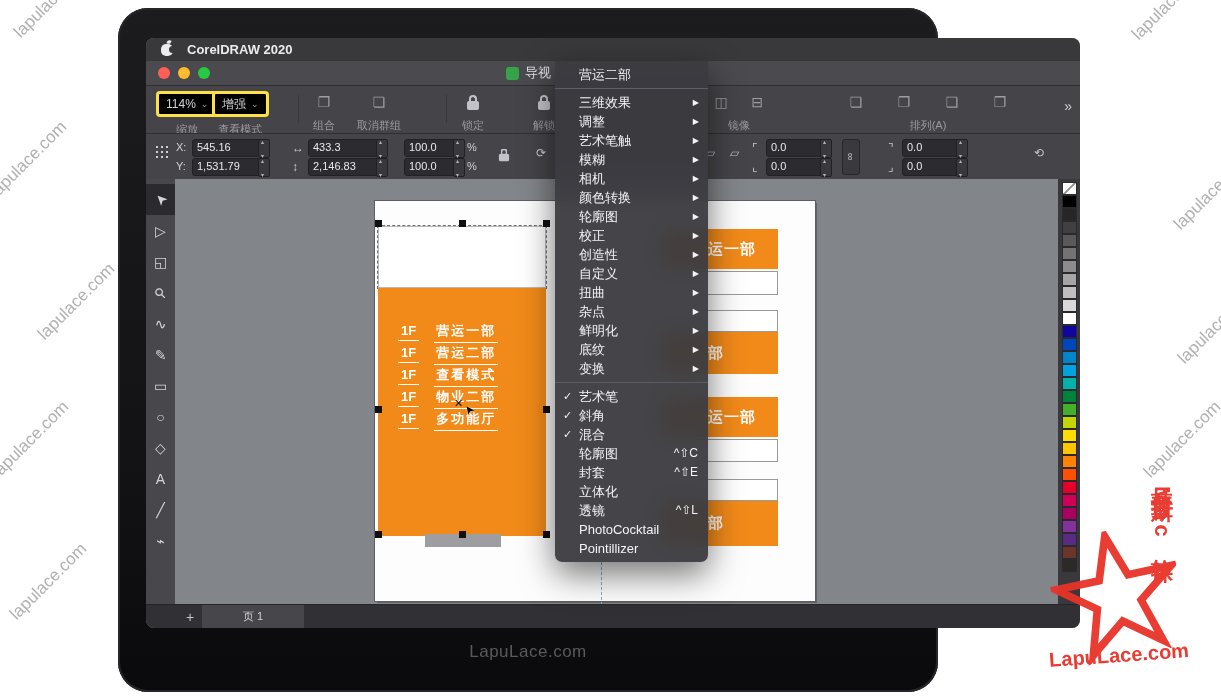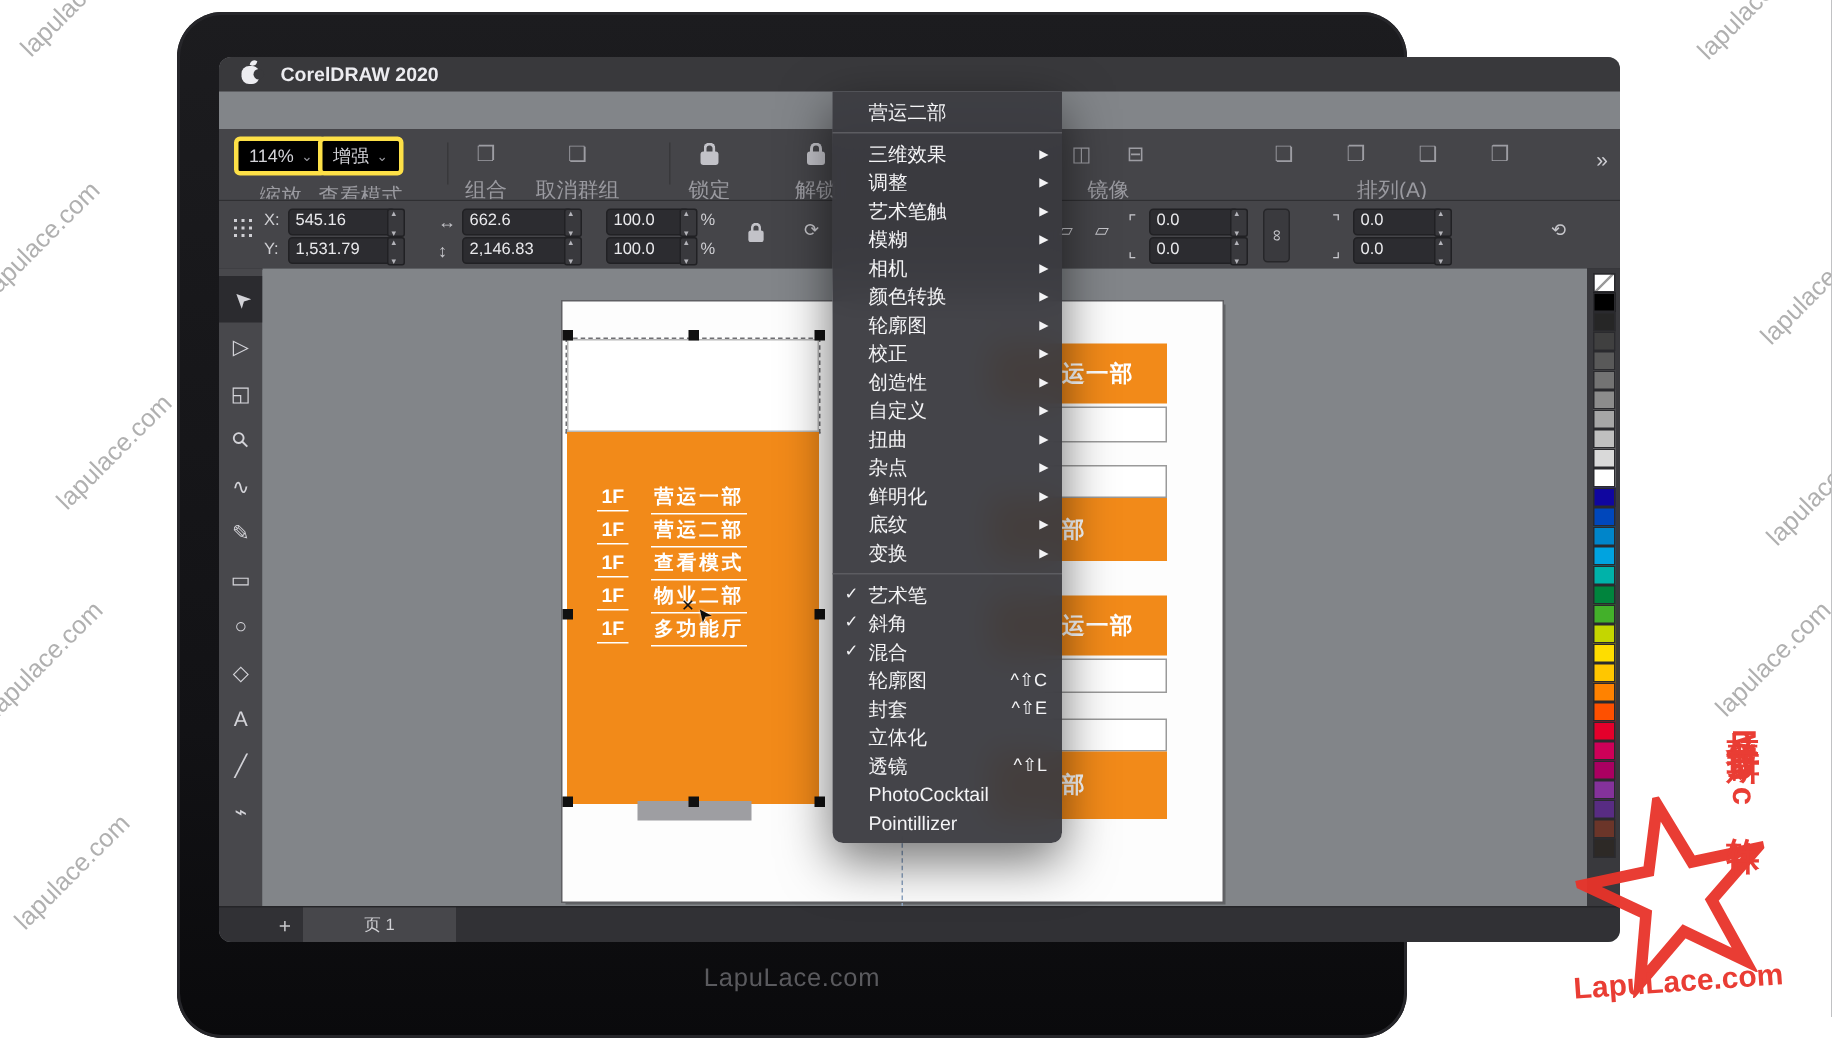--- a/index.html
+++ b/index.html
@@ -45,21 +45,21 @@
   .doc-icon{width:13px;height:13px;background:#36a24a;border-radius:3px;}
 
   
   .toolbar{position:absolute;left:0;top:48px;width:100%;height:47px;background:#454549;}
   .tb-group{position:absolute;top:5px;display:flex;flex-direction:column;align-items:center;}
   .tb-cols{display:flex;align-items:flex-start;}
   .tb-col{display:flex;flex-direction:column;align-items:center;}
   .tb-btn{height:20px;background:#000000;border:3px solid #fde047;border-radius:4px;color:#d3d3d8;
           font-size:12px;display:flex;align-items:center;justify-content:center;padding:0 7px;gap:5px;}
   .caret{font-size:9px;color:#9a9aa0;}
-  .tb-label{font-size:14px;color:#9a9aa0;margin-top:5px;white-space:nowrap;}
+  .tb-label{font-size:11px;color:#9a9aa0;margin-top:5px;white-space:nowrap;}
   .tb-icon-btn{width:30px;height:22px;display:flex;align-items:center;justify-content:center;
                color:#9d9da3;font-size:14px;}
   .tb-sep{position:absolute;top:9px;width:1px;height:28px;background:#38383b;}
   .tb-overflow{position:absolute;right:8px;top:12px;color:#cfcfd4;font-size:14px;}
   .lock-icon{position:relative;width:12px;height:9px;background:#c2c2c8;border-radius:2px;margin-top:7px;}
   .lock-icon::before{content:"";position:absolute;left:2px;top:-6px;width:8px;height:8px;
           border:2px solid #c2c2c8;border-bottom:none;border-radius:5px 5px 0 0;box-sizing:border-box;}
 
   
   .propbar{position:absolute;left:0;top:95px;width:100%;height:45px;background:#454549;
@@ -161,20 +161,31 @@
   </div>
 
 <div class="laptop" data-name="macbook-frame">
   <div class="screen" data-name="screen">
 
     <div class="menubar" data-name="menubar">
       <span class="apple-logo" data-name="apple-menu-icon"></span>
       <span class="app-title" data-name="app-title">CorelDRAW 2020</span>
     </div>
 
+    <div class="titlebar" data-name="titlebar">
+      <div class="lights" data-name="window-controls">
+        <span class="light red" data-name="close-window-button"></span>
+        <span class="light yellow" data-name="minimize-window-button"></span>
+        <span class="light green" data-name="fullscreen-window-button"></span>
+      </div>
+      <div class="doc" data-name="document-title-area">
+        <span class="doc-icon" data-name="document-icon"></span>
+        <span data-name="document-title">导视</span>
+      </div>
+    </div>
 
     <div class="toolbar" data-name="standard-toolbar">
       <div class="tb-group" style="left:10px" data-name="zoom-group">
         <div class="tb-btn" data-name="zoom-level-dropdown">
           <span data-name="zoom-level-value">114%</span>
           <span class="caret" data-name="chevron-down-icon">⌄</span>
         </div>
         <div class="tb-label" data-name="zoom-label">缩放</div>
       </div>
       <div class="tb-group" style="left:66px" data-name="view-mode-group">
@@ -252,21 +263,21 @@
     <div class="propbar" data-name="property-bar">
       <span class="dots" data-name="object-position-grid-icon"></span>
       <span class="pb-label" style="left:30px;top:7px" data-name="x-label">X:</span>
       <div class="pb-field" style="left:46px;top:5px;width:62px" data-name="x-position-field">545.16</div>
       <div class="stepper" style="left:112px;top:5px" data-name="x-stepper"></div>
       <span class="pb-label" style="left:30px;top:26px" data-name="y-label">Y:</span>
       <div class="pb-field" style="left:46px;top:24px;width:62px" data-name="y-position-field">1,531.79</div>
       <div class="stepper" style="left:112px;top:24px" data-name="y-stepper"></div>
 
       <span class="pb-icon" style="left:146px;top:7px" data-name="width-icon">↔</span>
-      <div class="pb-field" style="left:162px;top:5px;width:64px" data-name="width-field">662.6</div>
+      <div class="pb-field" style="left:162px;top:5px;width:64px" data-name="width-field">433.3</div>
       <div class="stepper" style="left:230px;top:5px" data-name="width-stepper"></div>
       <span class="pb-icon" style="left:146px;top:26px" data-name="height-icon">↕</span>
       <div class="pb-field" style="left:162px;top:24px;width:64px" data-name="height-field">2,146.83</div>
       <div class="stepper" style="left:230px;top:24px" data-name="height-stepper"></div>
 
       <div class="pb-field" style="left:258px;top:5px;width:46px" data-name="scale-x-field">100.0</div>
       <div class="stepper" style="left:307px;top:5px" data-name="scale-x-stepper"></div>
       <span class="pb-label" style="left:321px;top:7px" data-name="percent-label">%</span>
       <div class="pb-field" style="left:258px;top:24px;width:46px" data-name="scale-y-field">100.0</div>
       <div class="stepper" style="left:307px;top:24px" data-name="scale-y-stepper"></div>

